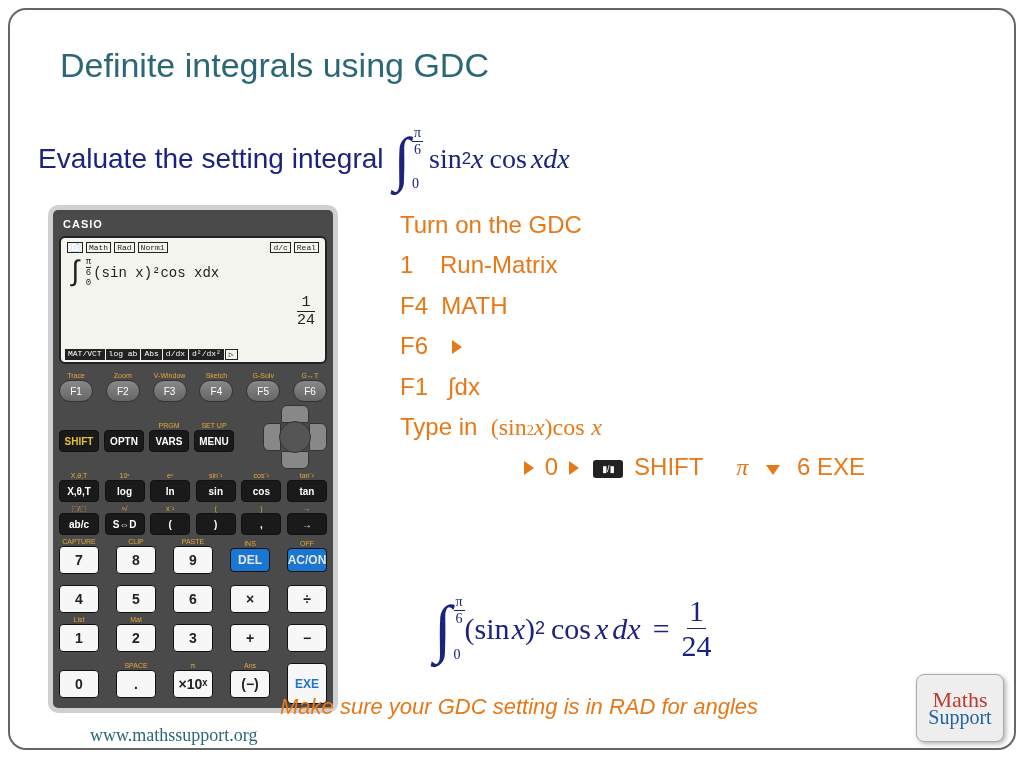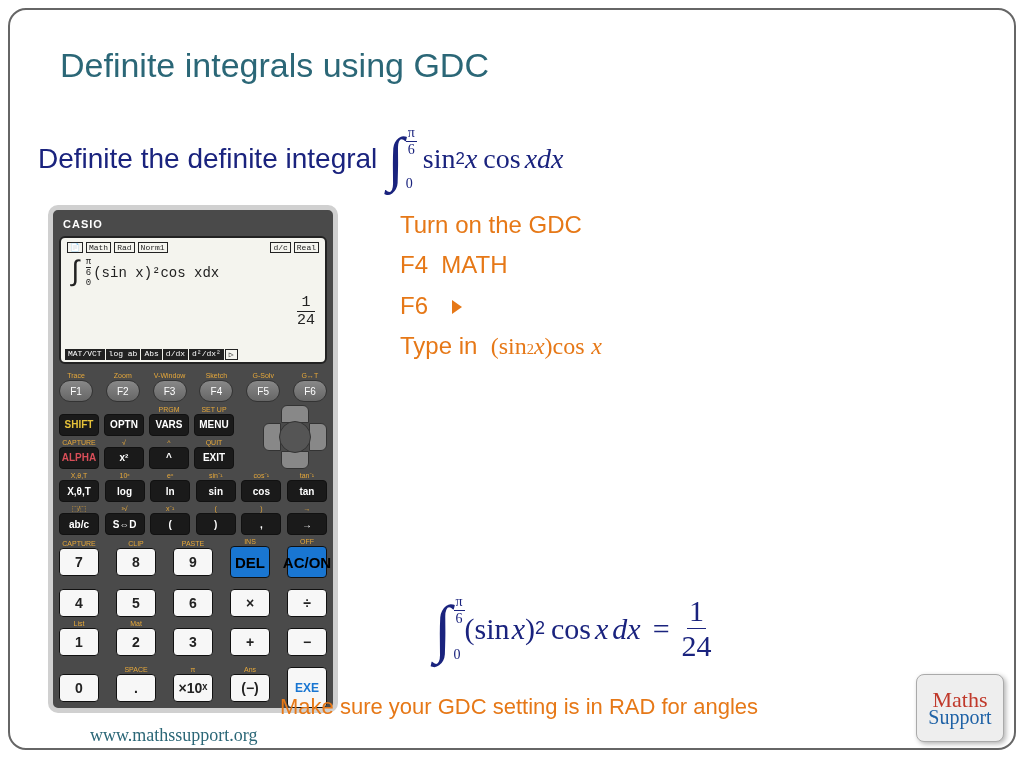--- a/index.html
+++ b/index.html
@@ -80,21 +80,21 @@
   .screen .fkeys span.inv { background:transparent; color:#222; border:1px solid #222; }
   .krows { margin-top:8px; display:flex; flex-direction:column; gap:3px; }
   .krow { display:flex; gap:5px; justify-content:space-between; align-items:center; }
   .klbl { color:#e6a83a; font-size:7px; font-family:Arial,sans-serif; text-align:center; line-height:1; }
   .fkey { width:34px; height:22px; background:linear-gradient(#888,#666); border-radius:11px; color:#fff; font-size:10px; font-family:Arial,sans-serif; display:flex; align-items:center; justify-content:center; border:1px solid #333; }
   .key { width:40px; height:22px; border-radius:4px; font-size:10px; font-family:Arial,sans-serif; display:flex; align-items:center; justify-content:center; border:1px solid #111; font-weight:bold; }
   .kdark { background:#1a1a1a; color:#fff; }
   .kshift { background:#1a1a1a; color:#e6c23a; }
   .kalpha { background:#1a1a1a; color:#d94e58; }
   .kwhite { background:#f7f7f7; color:#222; height:28px; width:40px; font-size:14px; }
-  .kblue { background:#1976d2; color:#000000; height:32px; width:40px; font-size:15px; }
+  .kblue { background:#1976d2; color:#e5e5e5; height:24px; width:40px; font-size:12px; }
   .kexe { background:#f7f7f7; color:#1976d2; height:41px; width:40px; font-size:12px; }
   .kcol { display:flex; flex-direction:column; align-items:center; gap:1px; }
   .dpad { width:64px; height:64px; position:relative; }
   .dpad .pad { position:absolute; background:#888; border:1px solid #333; }
   .dpad .up { top:0; left:18px; width:28px; height:18px; border-radius:6px 6px 0 0; }
   .dpad .dn { bottom:0; left:18px; width:28px; height:18px; border-radius:0 0 6px 6px; }
   .dpad .lf { left:0; top:18px; width:18px; height:28px; border-radius:6px 0 0 6px; }
   .dpad .rt { right:0; top:18px; width:18px; height:28px; border-radius:0 6px 6px 0; }
   .dpad .ctr { position:absolute; top:16px; left:16px; width:32px; height:32px; background:#555; border-radius:50%; border:1px solid #333; }
   
@@ -113,38 +113,38 @@
   
   .result-formula {
     position: absolute;
     top: 594px; left: 432px;
     color: #1a237e;
     font-size: 30px;
     display:flex; align-items:center;
   }
   .result-formula .integral-sign-big { font-size:64px; }
   
-  .footer-note { position:absolute; bottom:48px; left:280px; color:#e67817; font-size:22px; }
+  .footer-note { position:absolute; bottom:48px; left:280px; color:#e67817; font-size:22px;font-style:italic; }
   .url { position:absolute; bottom:22px; left:90px; color:#2b6777; font-family:"Times New Roman",serif; font-size:18px; }
   
   .logo { position:absolute; right:20px; bottom:26px; width:88px; height:68px; background:#eee; border:1px solid #aaa; border-radius:8px; display:flex; flex-direction:column; align-items:center; justify-content:center; box-shadow:2px 2px 5px rgba(0,0,0,.3); }
   .logo .m { color:#c0392b; font-family:"Brush Script MT",cursive; font-size:22px; line-height:.8; }
   .logo .s { color:#1f62a6; font-family:"Brush Script MT",cursive; font-size:20px; line-height:.8; }
   .typein { display:flex; align-items:baseline; }
   .typein .sym { font-family:"Cambria Math",serif; }
 </style>
 </head>
 <body>
 
 <div class="slide-border"></div>
 
 <div class="title">Definite integrals using GDC</div>
 
 <div class="eval-line">
-  <span>Definite the definite integral</span>
+  <span>Evaluate the setting integral</span>
   <span style="width:8px;"></span>
   <span class="integral-sign-big">∫</span>
   <span class="bounds">
     <span class="frac" style="font-size:14px;">
       <span>π</span>
       <span>6</span>
     </span>
     <span style="height:18px;"></span>
     <span>0</span>
   </span>
@@ -232,38 +232,20 @@
             </div>
           <div class="kcol">
               <div class="klbl">PRGM</div>
               <div class="key kdark">VARS</div>
             </div>
           <div class="kcol">
               <div class="klbl">SET UP</div>
               <div class="key kdark">MENU</div>
             </div>
         </div>
-        <div class="krow" style="gap:5px;">
-          <div class="kcol">
-              <div class="klbl">CAPTURE</div>
-              <div class="key kalpha">ALPHA</div>
-            </div>
-          <div class="kcol">
-              <div class="klbl">√</div>
-              <div class="key kdark">x²</div>
-            </div>
-          <div class="kcol">
-              <div class="klbl">^</div>
-              <div class="key kdark">^</div>
-            </div>
-          <div class="kcol">
-              <div class="klbl">QUIT</div>
-              <div class="key kdark">EXIT</div>
-            </div>
-        </div>
       </div>
       <div class="dpad">
         <div class="pad up"></div>
         <div class="pad dn"></div>
         <div class="pad lf"></div>
         <div class="pad rt"></div>
         <div class="ctr"></div>
       </div>
     </div>
     <div class="krow">
@@ -405,36 +387,55 @@
           <div class="klbl">&nbsp;</div>
           <div class="key kexe">EXE</div>
         </div>
     </div>
   </div>
 </div>
 
 <div class="instructions">
   <div class="row">Turn on the GDC</div>
   <div class="row">
+    <span>1</span>&nbsp;&nbsp;&nbsp;
+    <span>Run-Matrix</span>
+  </div>
+  <div class="row">
     <span>F4</span>&nbsp;
     <span>MATH</span>
   </div>
   <div class="row">
     <span>F6</span>&nbsp;&nbsp;
     <span class="tri"></span>
+  </div>
+  <div class="row">
+    <span>F1</span>&nbsp;&nbsp;
+    <span>∫dx</span>
   </div>
   <div class="row typein">
     <span>Type in</span>&nbsp;&nbsp;
     <span class="sym">(</span>
     <span class="sym">sin</span>
     <span class="sym sup" style="color:#e67817;">2</span>
     <span class="sym" style="font-style:italic;">x</span>
     <span class="sym">)</span>
     <span class="sym">cos</span>&nbsp;
     <span class="sym" style="font-style:italic;">x</span>
+  </div>
+  <div class="row" style="padding-left:120px;">
+    <span class="tri"></span>
+    <span>0</span>
+    <span class="tri"></span>
+    <span class="minibox">▮/▮</span>
+    <span>SHIFT</span>
+    &nbsp;&nbsp;&nbsp;
+    <span class="mathop" style="font-style:italic;">π</span>
+    &nbsp;<span class="tri-dn"></span>&nbsp;
+    <span>6 EXE</span>
   </div>
 </div>
 
 <div class="result-formula">
   <span class="integral-sign-big">∫</span>
   <span class="bounds" style="font-size:14px;">
     <span class="frac">
       <span>π</span>
       <span>6</span>
     </span>

